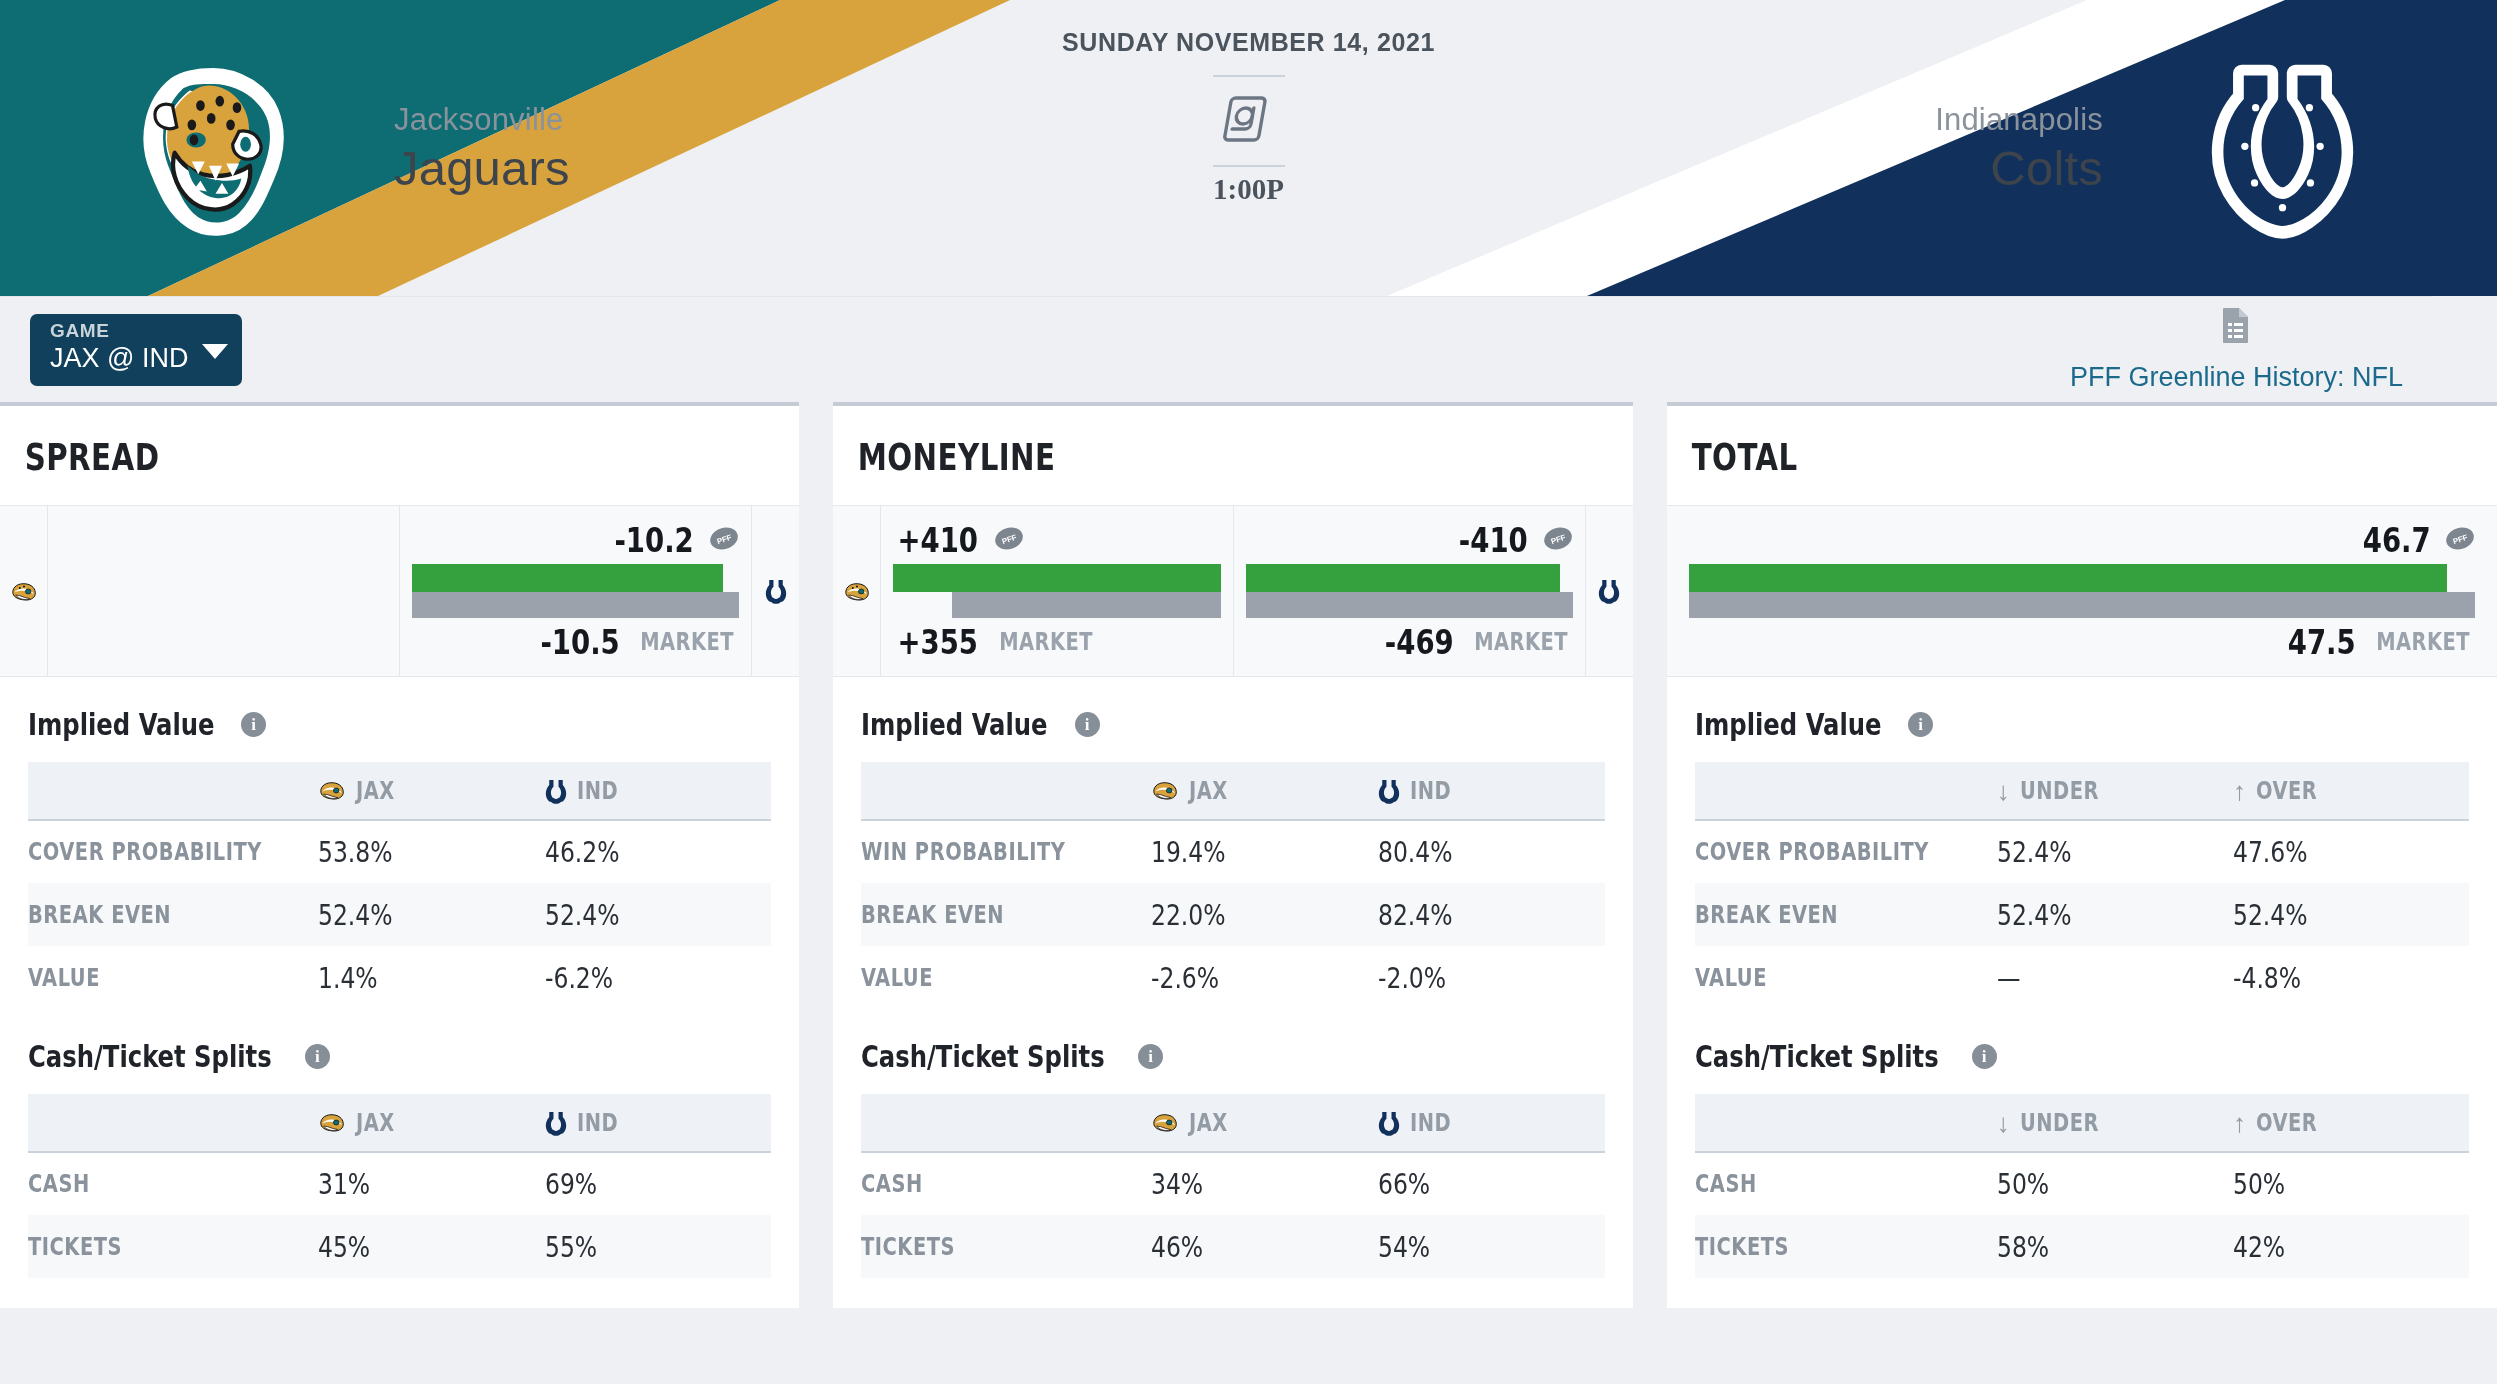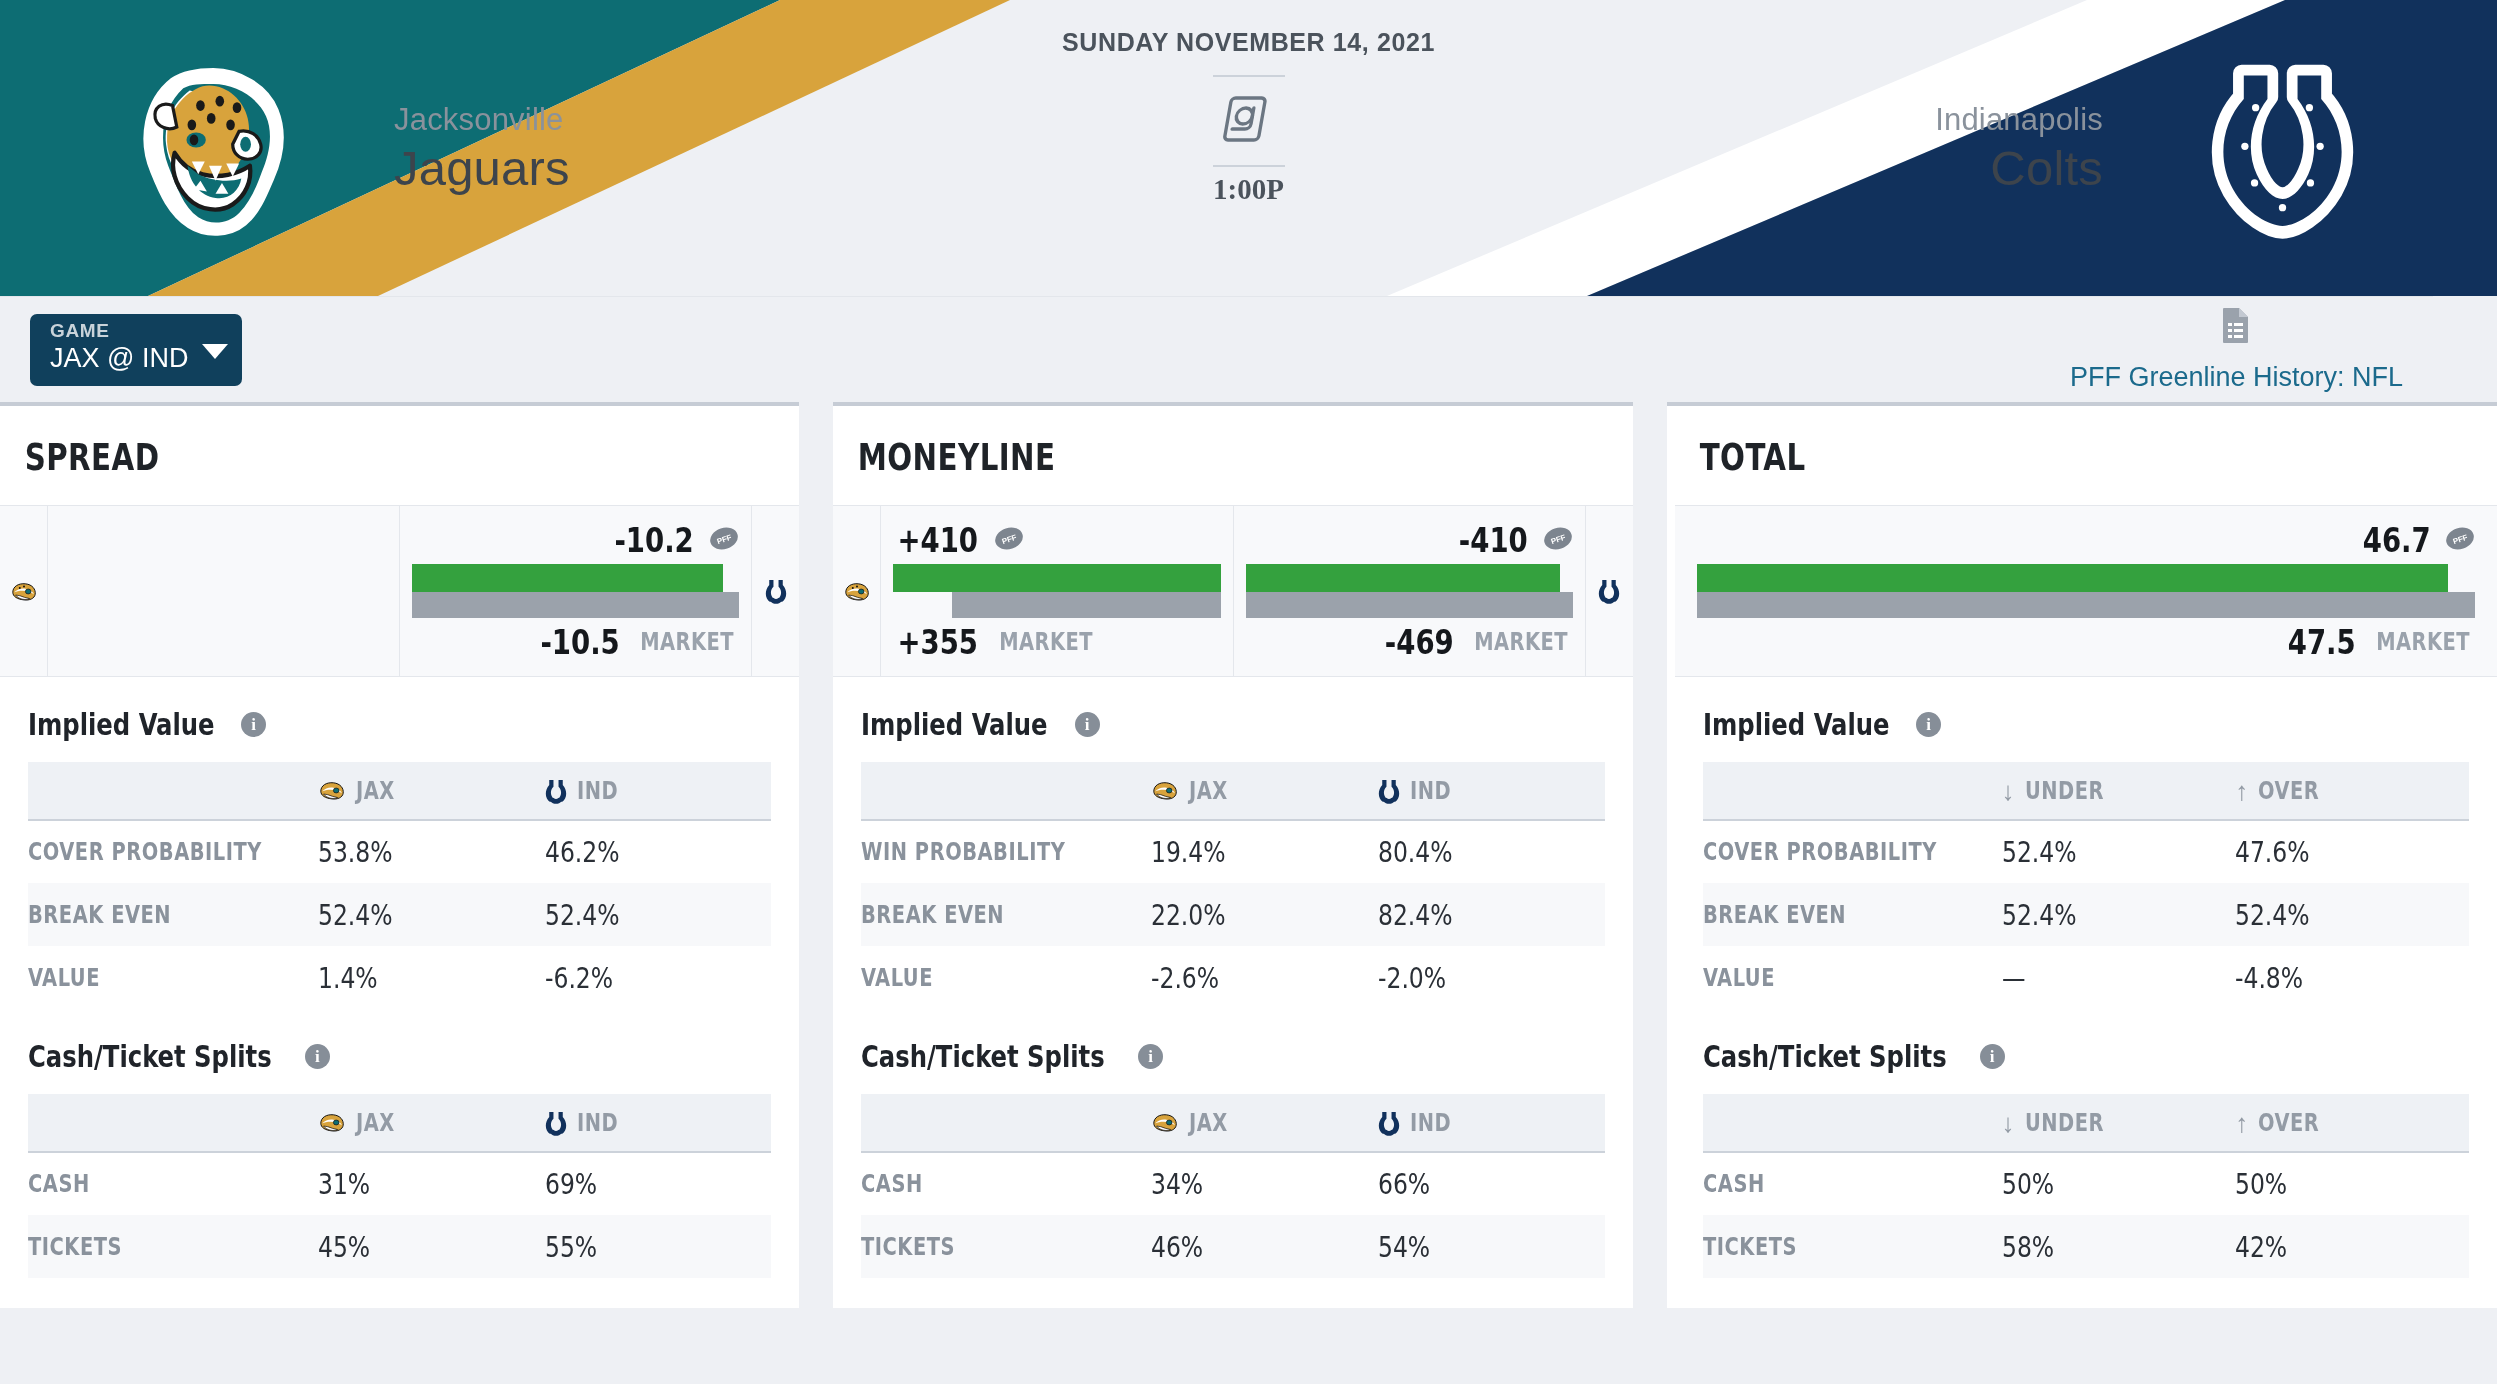--- a/index.html
+++ b/index.html
@@ -123,21 +123,21 @@
     padding-left: 0px;
   }
   .card {
     background: #ffffff;
     border-top: 4px solid #c6ccd5;
     width: 806px;
     position: relative;
     padding-bottom: 30px;
   }
   .card:nth-child(1) { margin-left: 0px; }
-  .card:nth-child(3) { width: 837px; padding-left: 8px; }
+  .card:nth-child(3) { width: 837px; }
   .card-title {
     font-family: "DejaVu Sans Condensed", "Liberation Sans Narrow", "Liberation Sans", sans-serif;
     font-size: 37px; font-weight: bold; color: #1f2328;
     letter-spacing: .5px;
     padding: 30px 0 26px 28px;
     transform: scaleX(0.88); transform-origin: left center;
   }
 
   
   .line-row {

